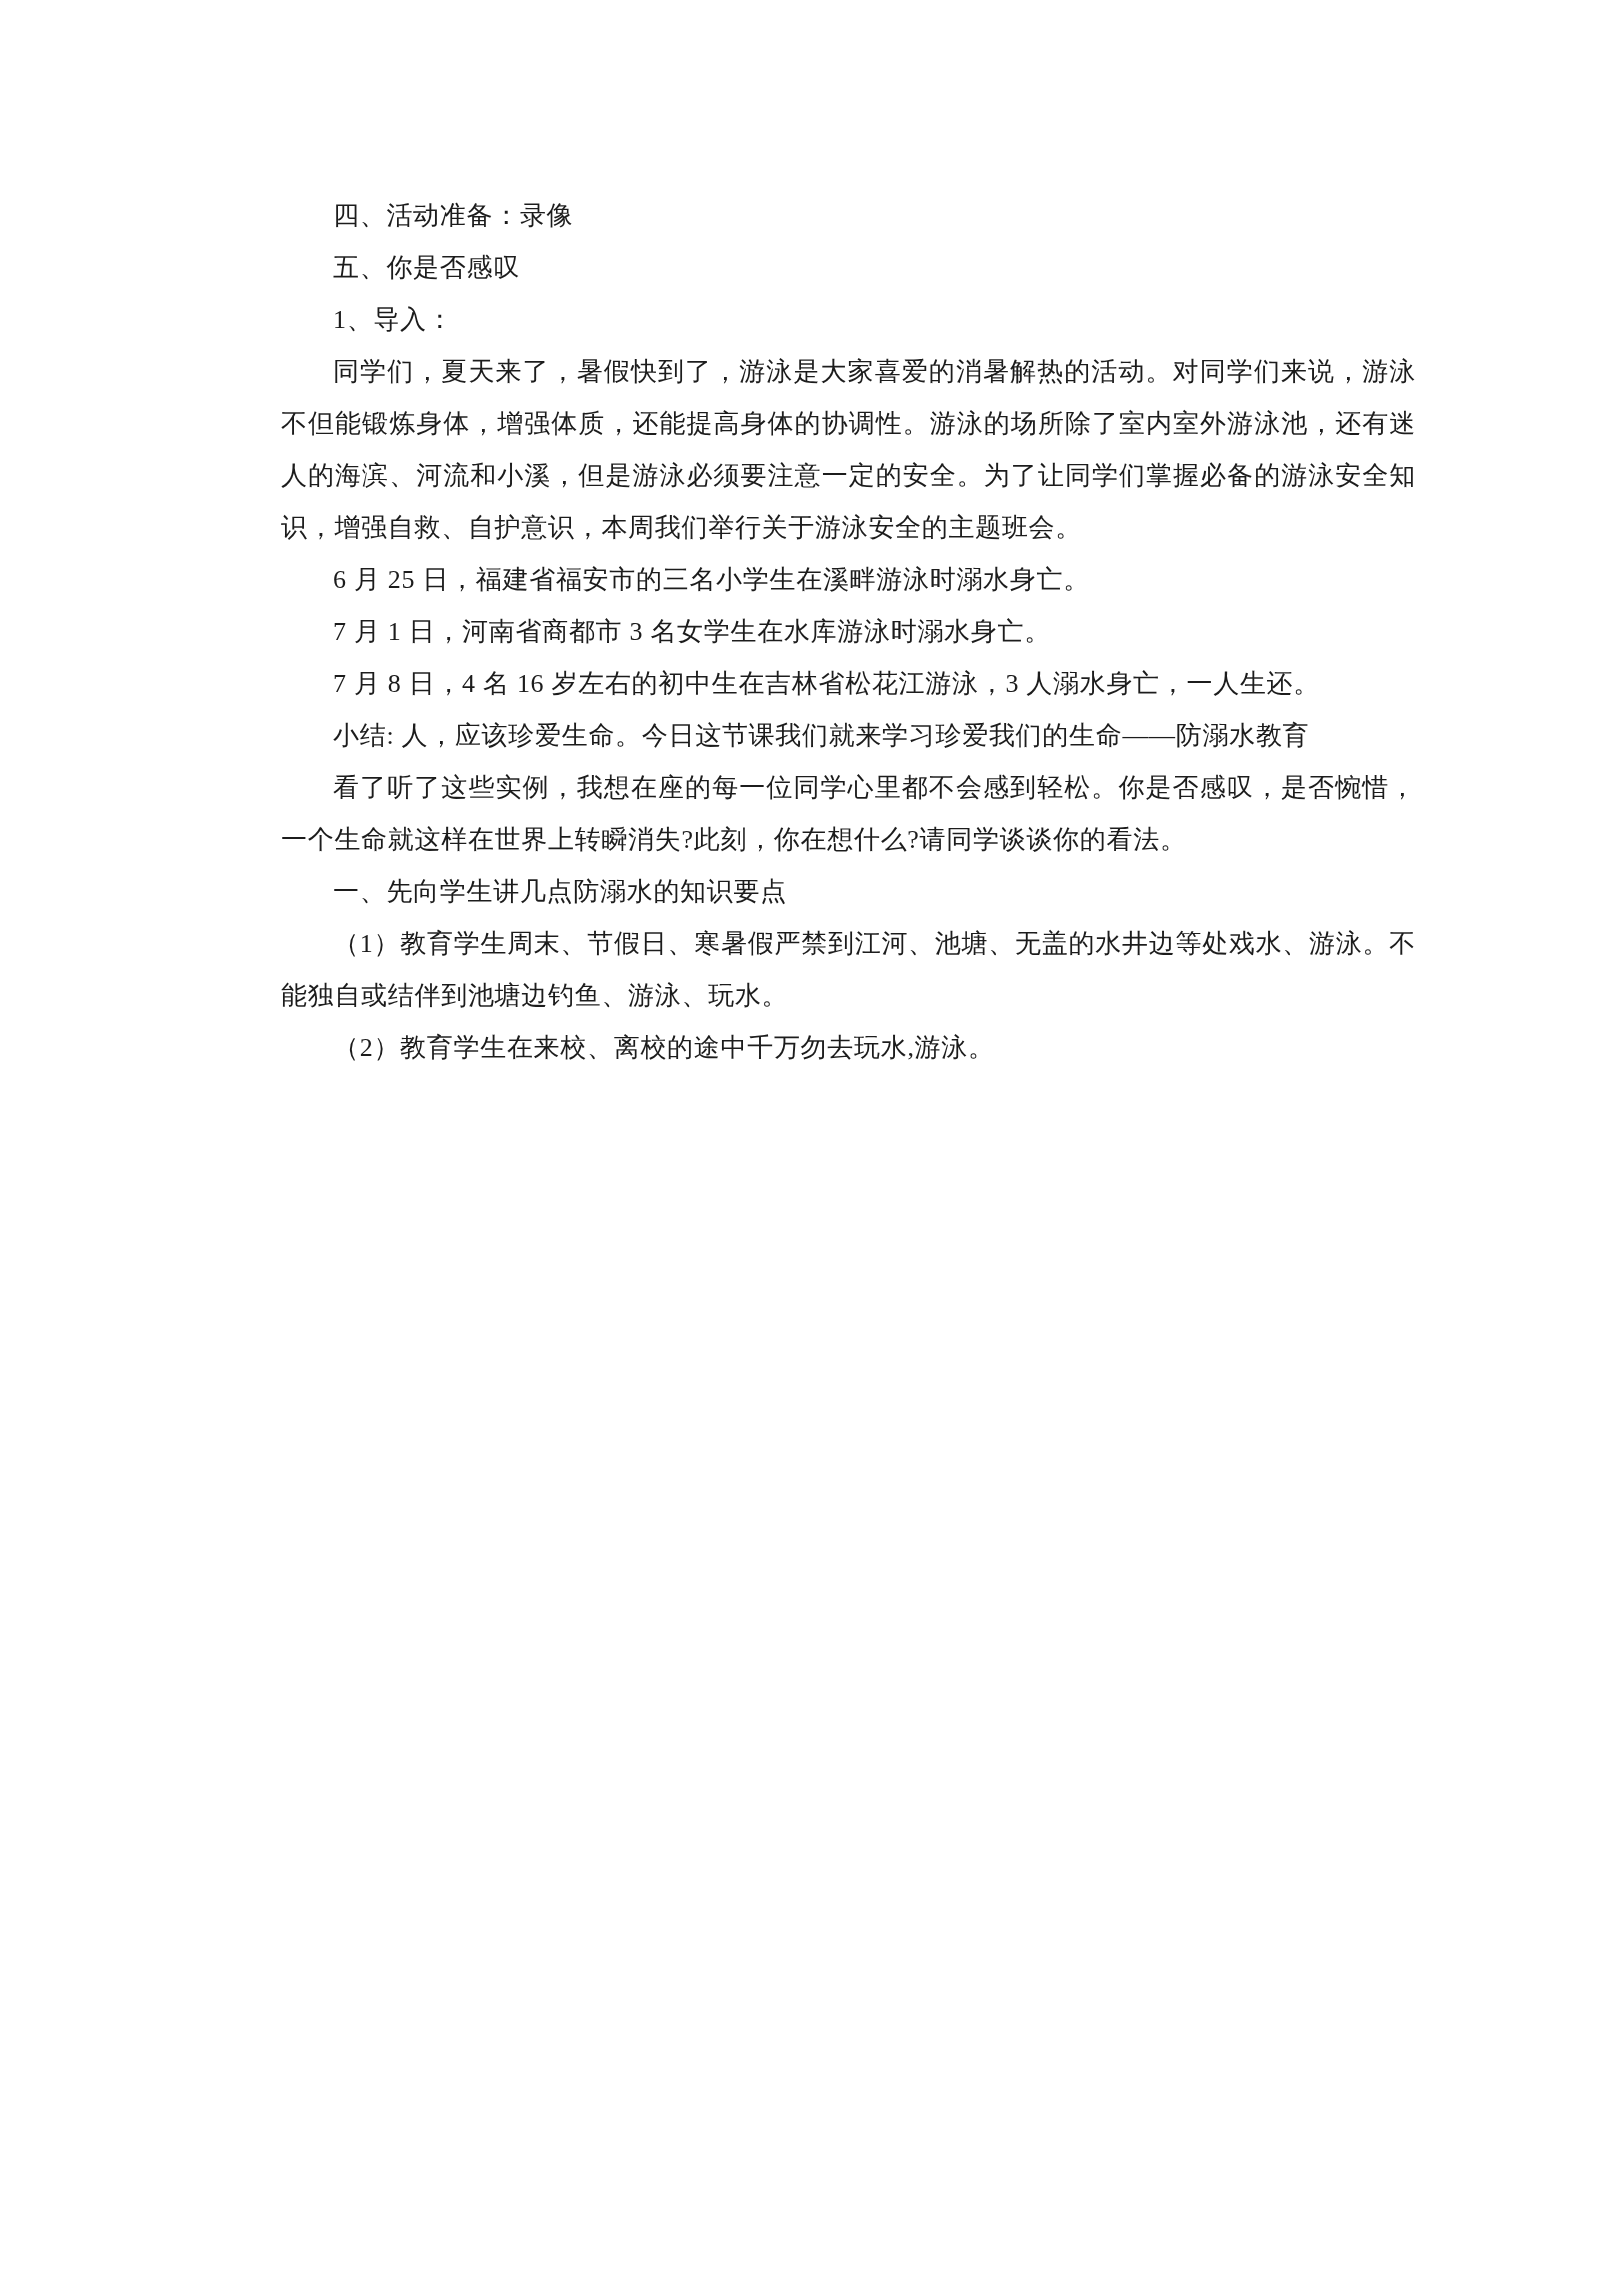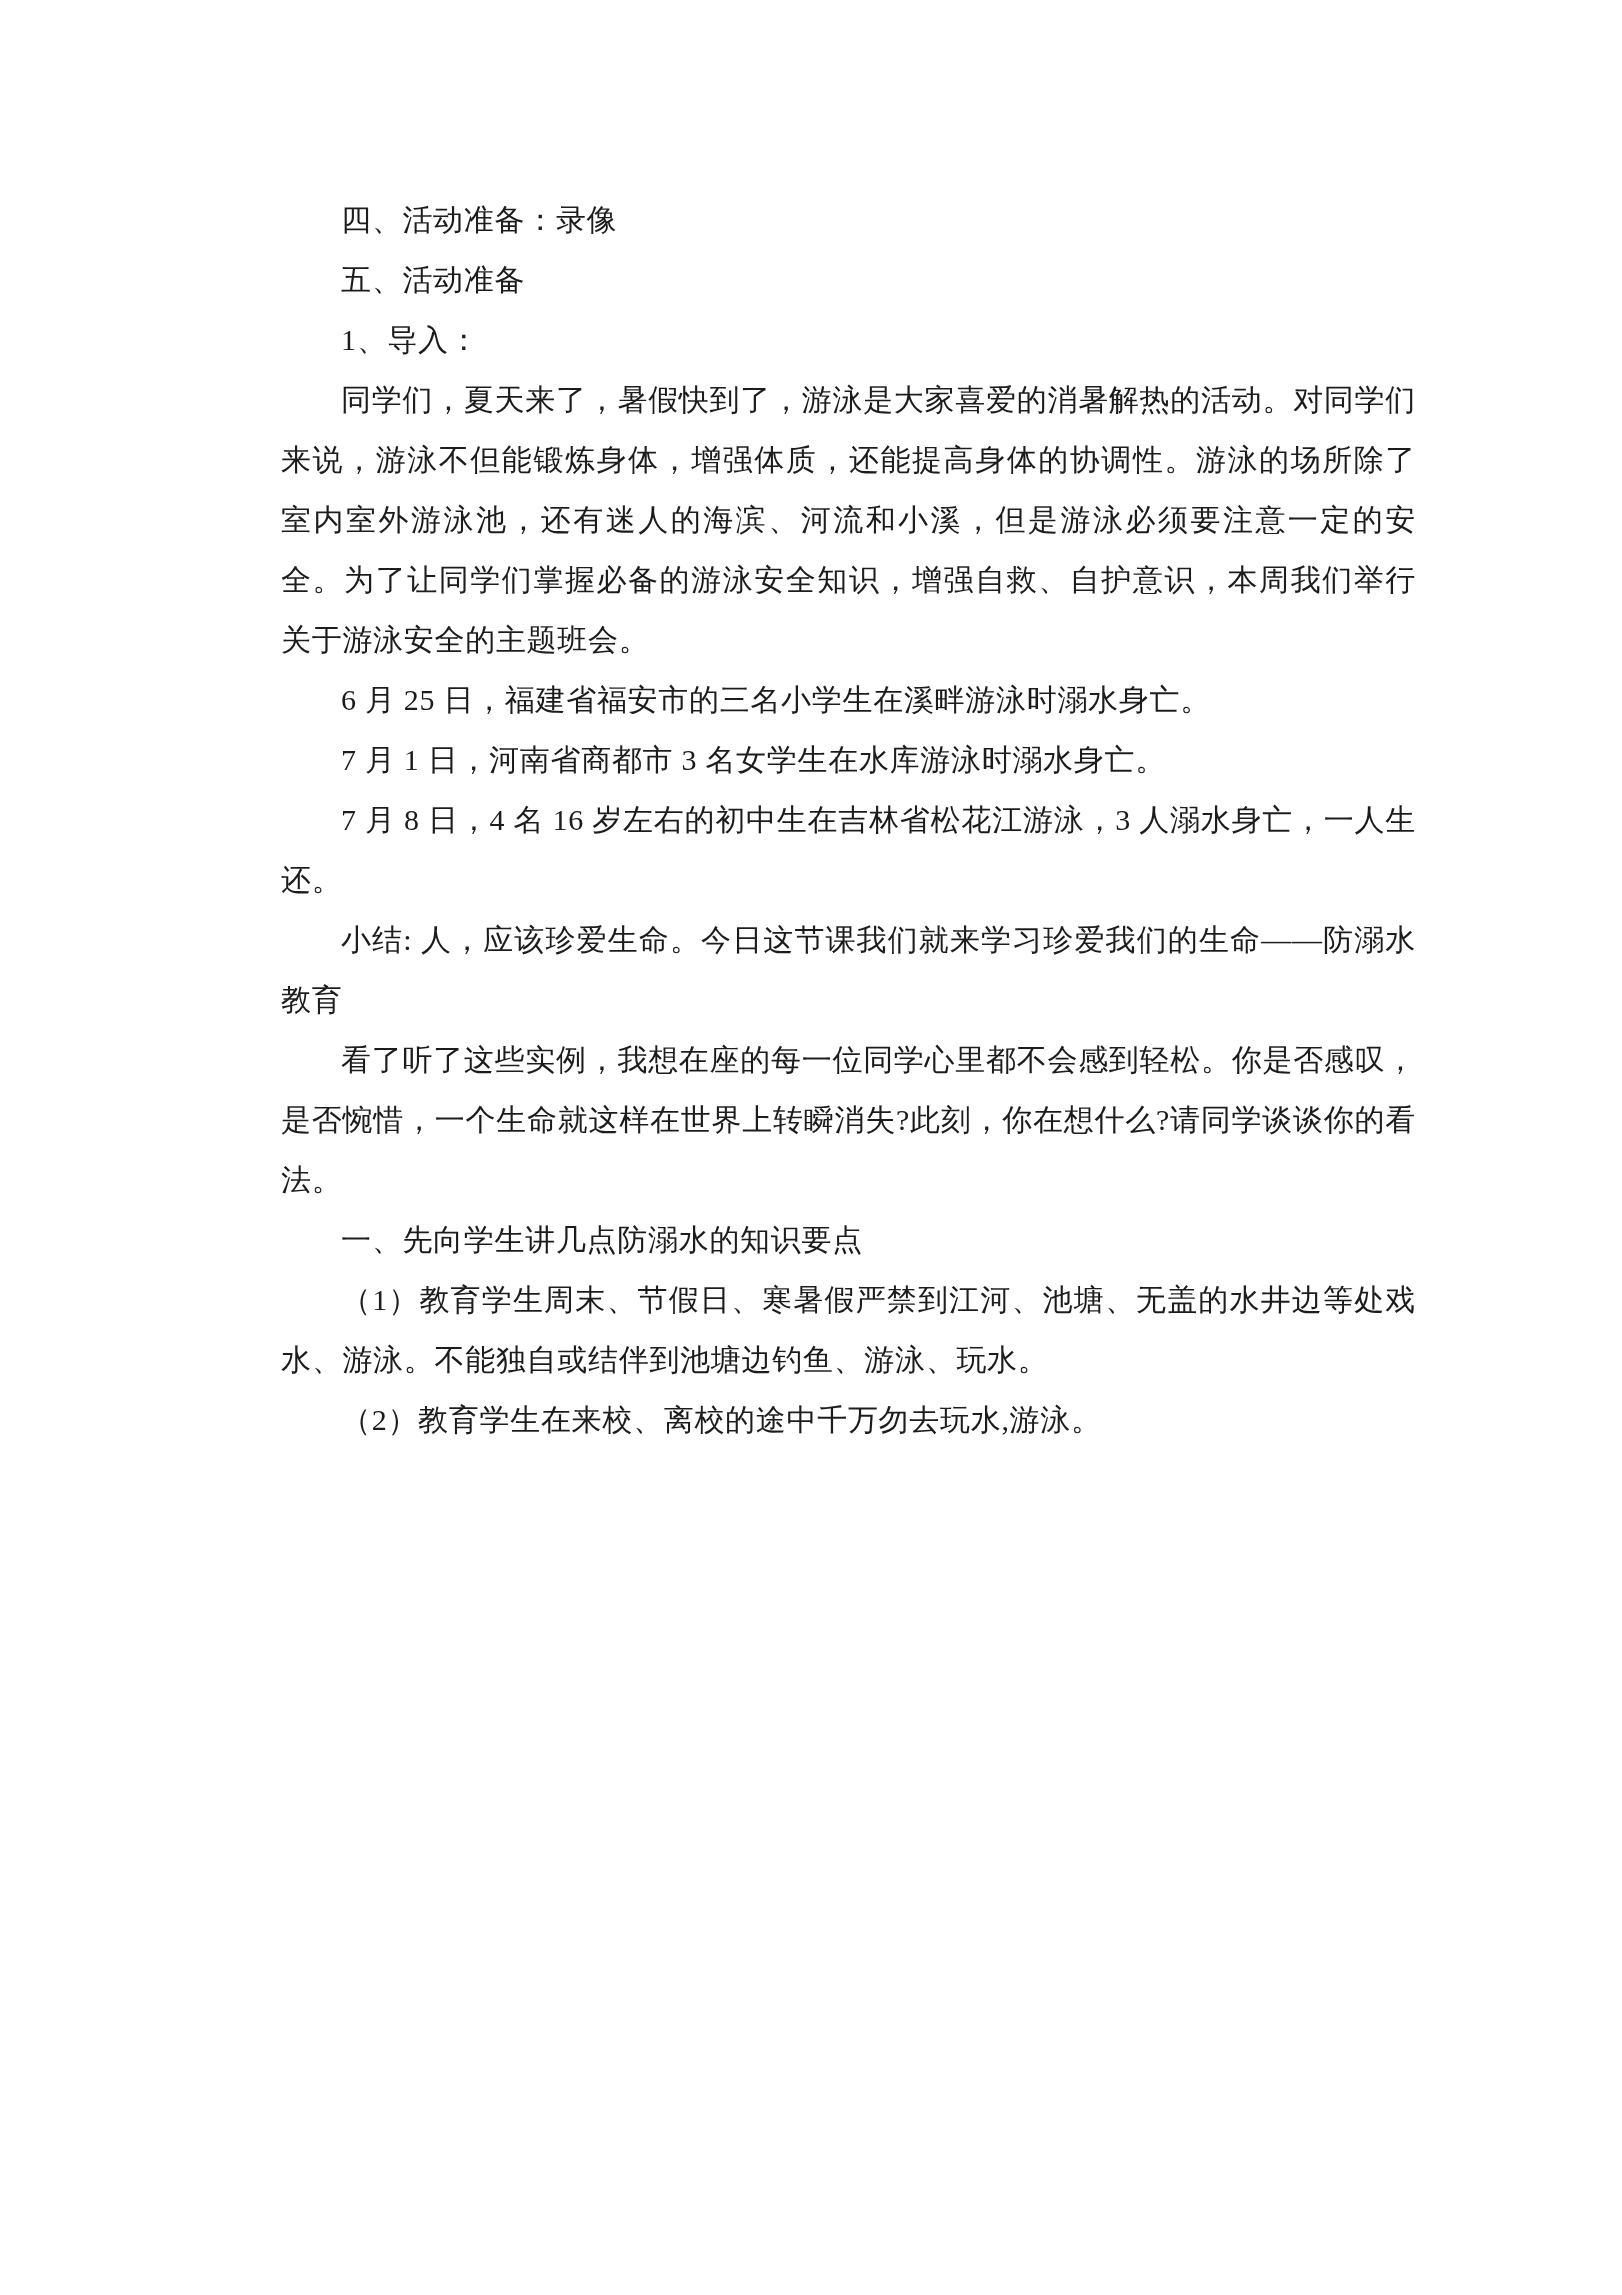--- a/index.html
+++ b/index.html
@@ -22,39 +22,39 @@
     width: 1623px;
     height: 2295px;
     background: #ffffff;
     box-sizing: border-box;
   }
   .doc-content {
     position: absolute;
     left: 281px;
     top: 190px;
     width: 1135px;
-    font-size: 30px;
+    font-size: 26px;
     line-height: 2.0;
     text-align: justify;
     letter-spacing: 0.7px;
   }
   .doc-content p {
     margin: 0;
     padding: 0;
     text-indent: 2em;
     word-break: break-all;
   }
 </style>
 </head>
 <body>
 
 <div class="page">
   <div class="doc-content" id="doc-content">
       <p>四、活动准备：录像</p>
-      <p>五、活动准备</p>
+      <p>五、你是否感叹</p>
       <p>1、导入：</p>
       <p>同学们，夏天来了，暑假快到了，游泳是大家喜爱的消暑解热的活动。对同学们来说，游泳不但能锻炼身体，增强体质，还能提高身体的协调性。游泳的场所除了室内室外游泳池，还有迷人的海滨、河流和小溪，但是游泳必须要注意一定的安全。为了让同学们掌握必备的游泳安全知识，增强自救、自护意识，本周我们举行关于游泳安全的主题班会。</p>
       <p>6 月 25 日，福建省福安市的三名小学生在溪畔游泳时溺水身亡。</p>
       <p>7 月 1 日，河南省商都市 3 名女学生在水库游泳时溺水身亡。</p>
       <p>7 月 8 日，4 名 16 岁左右的初中生在吉林省松花江游泳，3 人溺水身亡，一人生还。</p>
       <p>小结: 人，应该珍爱生命。今日这节课我们就来学习珍爱我们的生命——防溺水教育</p>
       <p>看了听了这些实例，我想在座的每一位同学心里都不会感到轻松。你是否感叹，是否惋惜，一个生命就这样在世界上转瞬消失?此刻，你在想什么?请同学谈谈你的看法。</p>
       <p>一、先向学生讲几点防溺水的知识要点</p>
       <p>（1）教育学生周末、节假日、寒暑假严禁到江河、池塘、无盖的水井边等处戏水、游泳。不能独自或结伴到池塘边钓鱼、游泳、玩水。</p>
       <p>（2）教育学生在来校、离校的途中千万勿去玩水,游泳。</p>

